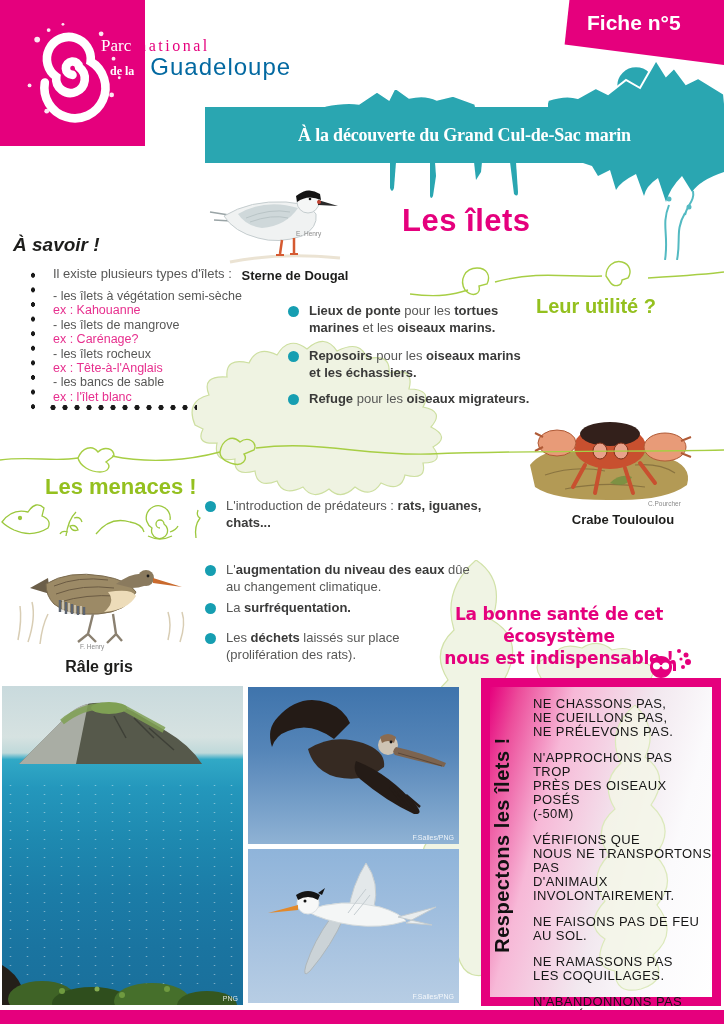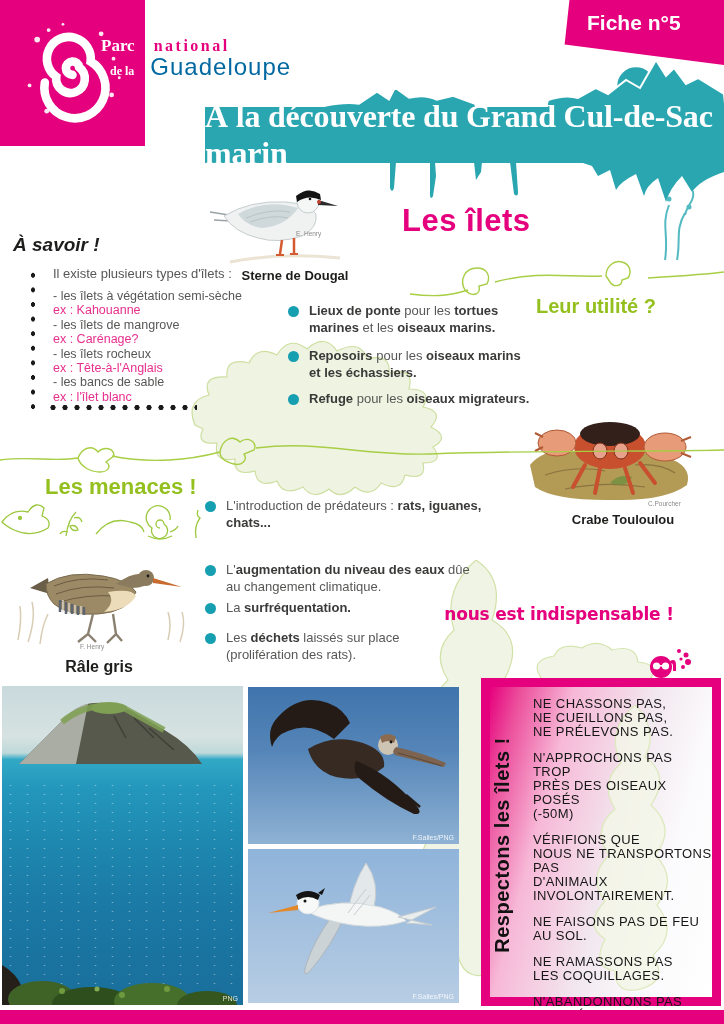--- a/index.html
+++ b/index.html
@@ -3,31 +3,31 @@
 <meta charset="utf-8">
 <style>
   *{margin:0;padding:0;box-sizing:border-box}
   html,body{width:724px;height:1024px;background:#fff}
   body{font-family:"Liberation Sans",sans-serif;color:#3c3c3b}
   .page{position:relative;width:724px;height:1024px;overflow:hidden;background:#fff}
   .abs{position:absolute}
 
   
   .logo-square{left:0;top:0;width:145px;height:146px;background:#e5007d}
-  .logo-line1{left:101px;top:36px;display:flex;gap:19px;align-items:baseline;font-family:"Liberation Serif",serif;font-weight:bold}
+  .logo-line1{left:101px;top:36px;display:flex;gap:7px;align-items:baseline;font-family:"Liberation Serif",serif;font-weight:normal}
   .logo-line1 .w{color:#fff;font-size:17px}
   .logo-line1 .p{color:#e5007d;font-size:16px;letter-spacing:2.5px}
   .logo-line2{left:110px;top:53px;display:flex;gap:16px;align-items:baseline}
   .logo-line2 .w{color:#fff;font-size:12px;font-family:"Liberation Serif",serif;font-weight:bold}
   .logo-line2 .p{color:#0369a1;font-size:24px;letter-spacing:1px}
   .fiche{left:563px;top:0;width:161px;height:74px;background:#e5007d;
          clip-path:polygon(4% 0,100% 0,100% 88%,1% 60%)}
   .fiche span{position:absolute;left:24px;top:11px;color:#fff;font-size:21px;font-weight:bold}
   .banner{left:205px;top:107px;width:519px;height:56px;background:#2aa6b1;display:flex;align-items:center;justify-content:center}
-  .banner span{color:#fff;font-family:"Liberation Serif",serif;font-weight:bold;font-size:32px;letter-spacing:-.2px}
+  .banner span{color:#fff;font-family:"Liberation Serif",serif;font-weight:bold;font-size:18px;letter-spacing:-.2px}
 
   
   .h-ilets{left:402px;top:203px;color:#e5007d;font-size:31px;font-weight:bold;letter-spacing:.5px}
   .h-savoir{left:13px;top:234px;color:#1d1d1b;font-size:19px;font-weight:bold;font-style:italic}
   .h-green{color:#94c01f;font-weight:bold}
   .h-utilite{left:536px;top:295px;font-size:20px}
   .h-menaces{left:45px;top:474px;font-size:22px}
 
   
   .savoir-intro{left:53px;top:266px;font-size:13px;color:#575756}
@@ -271,20 +271,21 @@
     <path d="M108,44 Q124,32 136,34 Q144,36 144,40 Q138,48 124,48 Z" fill="#8a7a5e"></path>
     <circle cx="138" cy="38" r="8" fill="#8a7a5e"></circle>
     <circle cx="140" cy="36" r="1.4" fill="#1a1a1a"></circle>
     <path d="M145,38 L174,47 L145,43 Z" fill="#c96a2e"></path>
     <path d="M85,74 L80,94 L70,102 M105,74 L108,94 L99,103 M80,94 L88,102 M108,94 L114,101" stroke="#8a8070" stroke-width="2.4" fill="none"></path>
   </svg>
   <div class="abs credit" style="left:80px;top:643px">F. Henry</div>
   <div class="abs caption" style="left:29px;top:658px;width:140px;font-size:16px">Râle gris</div>
 
   <div class="abs health">
+    <div>La bonne santé de cet écosystème</div>
     <div>nous est indispensable !</div>
   </div>
 
   <svg class="abs" style="left:641px;top:645px" width="55" height="48" viewBox="0 0 55 48">
     <g fill="#e5007d">
       <circle cx="38" cy="6" r="2"></circle>
         <circle cx="45" cy="10" r="2.5"></circle>
         <circle cx="40" cy="14" r="1.6"></circle>
       <circle cx="47" cy="17" r="3"></circle>
         <circle cx="42" cy="22" r="2"></circle>

